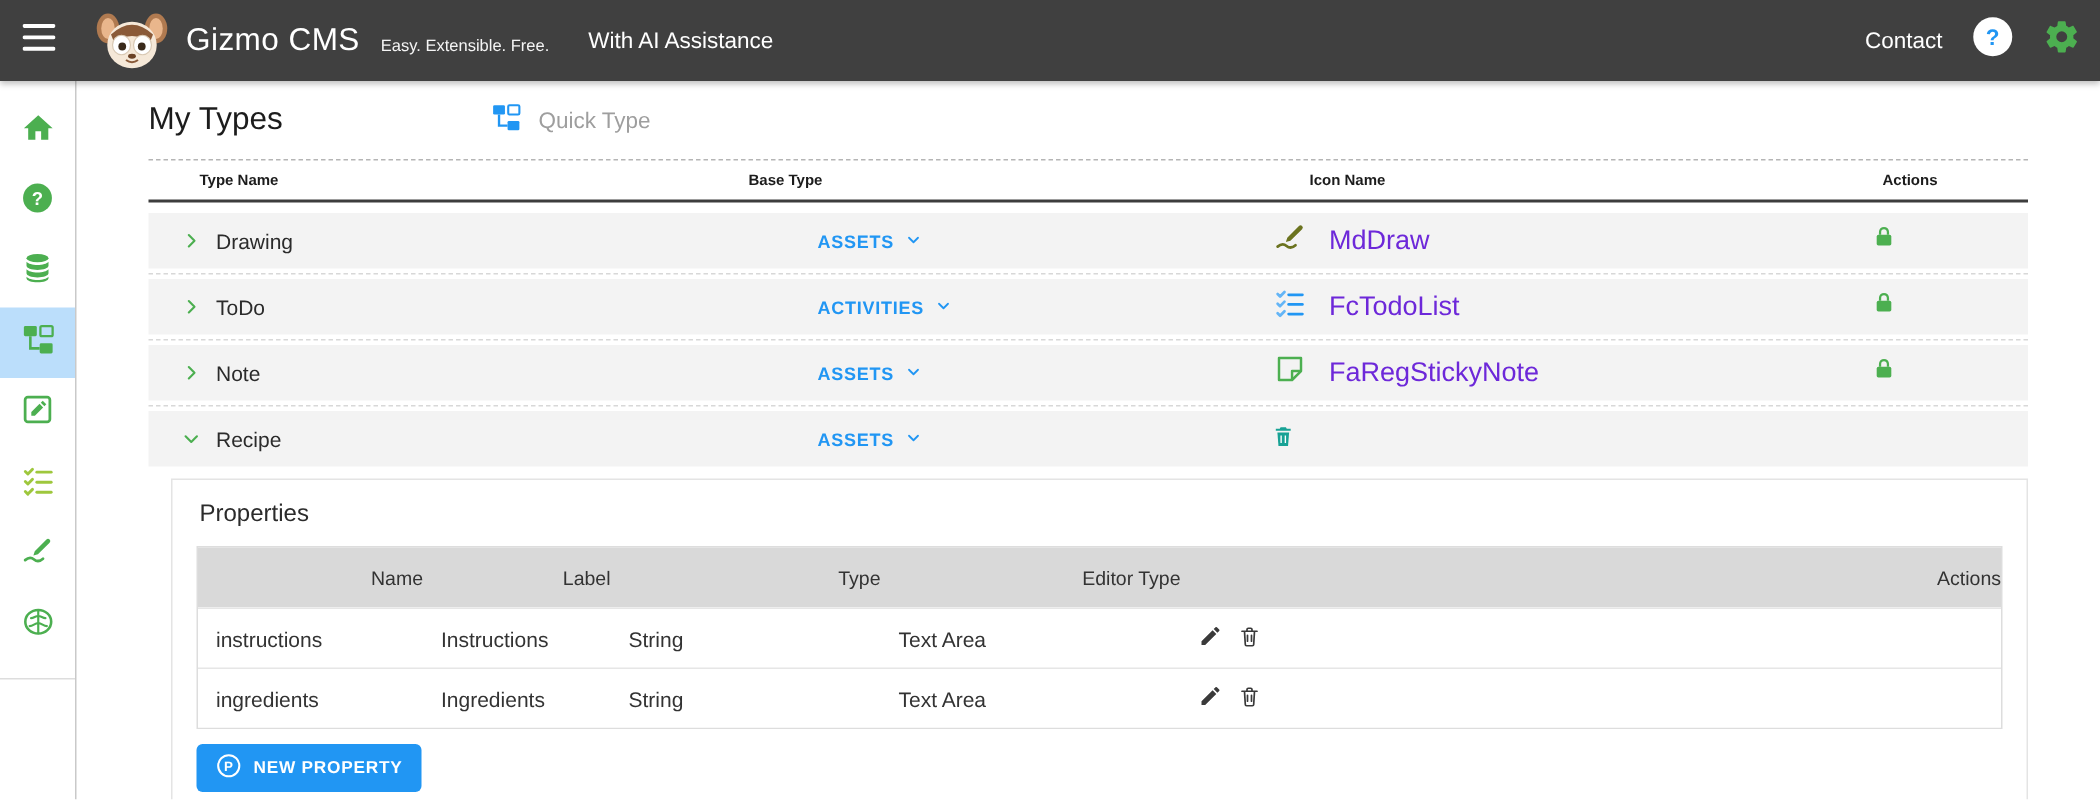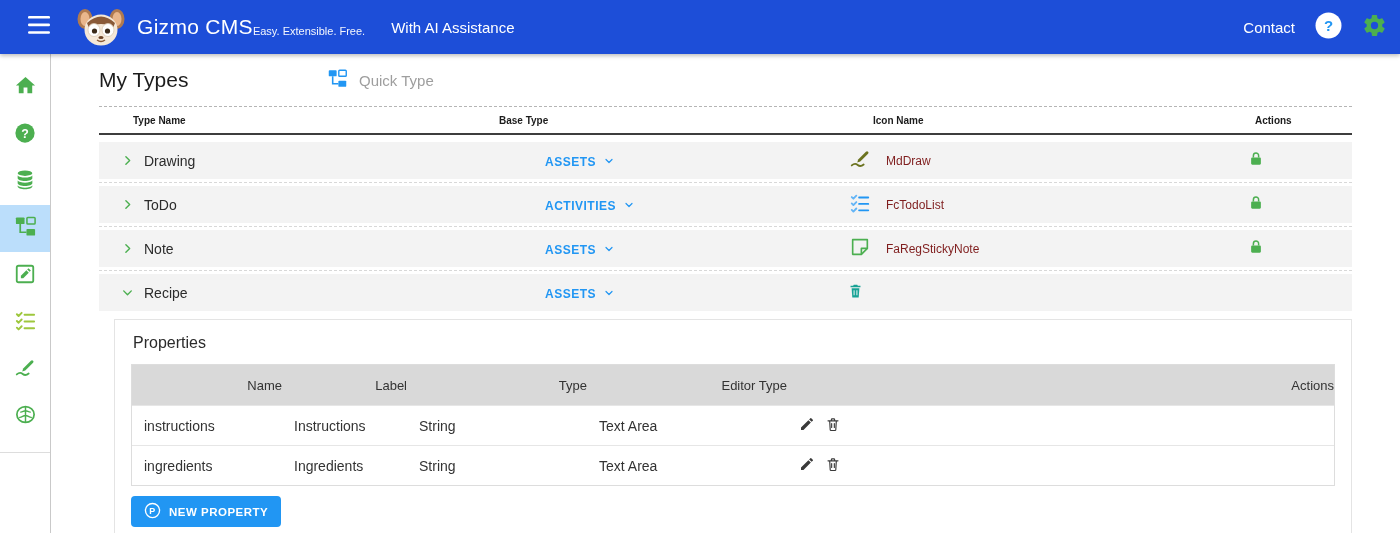--- a/index.html
+++ b/index.html
@@ -4,27 +4,27 @@
 <style>
   * { box-sizing: border-box; }
   html,body { margin:0; padding:0; }
   body {
     width:1400px; height:533px; overflow:hidden; background:#fff;
     font-family:"Liberation Sans", sans-serif; color:#222;
   }
 
   
   .topbar {
-    height:54px; background:#1d4ed8; display:flex; align-items:center;
-    color:#fff; position:relative; z-index:5; box-shadow:0 2px 4px rgba(0,0,0,.25);padding-left:13px;
+    height:54px; background:#404040; display:flex; align-items:center;
+    color:#fff; position:relative; z-index:5; box-shadow:0 2px 4px rgba(0,0,0,.25);
   }
   .menu-btn { width:52px; display:flex; justify-content:center; align-items:center; cursor:pointer; }
   .logo { margin-left:12px; display:flex; }
   .app-title { font-size:21px; margin-left:12px; letter-spacing:.3px; white-space:nowrap; }
-  .tagline { font-size:11px; margin-top:8px; opacity:.95; white-space:nowrap; }
+  .tagline { font-size:11px; margin-left:14px; margin-top:8px; opacity:.95; white-space:nowrap; }
   .subtitle { font-size:15px; margin-left:26px; white-space:nowrap; }
   .topbar-right { margin-left:auto; display:flex; align-items:center; gap:20px; padding-right:13px; }
   .contact { font-size:15px; cursor:pointer; }
   .tb-icon { display:flex; cursor:pointer; }
 
   
   .app-body { display:flex; height:479px; }
   .sidebar {
     width:51px; border-right:1px solid #c9c9c9; padding-top:10px;
     display:flex; flex-direction:column; flex-shrink:0; background:#fff;
@@ -64,21 +64,21 @@
   .trow + .trow::before {
     content:""; position:absolute; top:-4px; left:0; right:0; border-top:1px dashed #d8d8d8;
   }
   .cell-name { display:flex; align-items:center; gap:10px; padding-left:22px; font-size:14px; color:#2b2b2b; }
   .chev { display:flex; cursor:pointer; }
   .cell-base { padding-left:66px; }
   .base-select {
     display:inline-flex; align-items:flex-start; gap:7px; color:#2196f3;
     font-size:12px; font-weight:bold; letter-spacing:.5px; cursor:pointer;
   }
-  .cell-icon { padding-left:40px; display:flex; align-items:center; gap:15px; font-size:12px; color:#7f1d1d; }
+  .cell-icon { padding-left:40px; display:flex; align-items:center; gap:15px; font-size:18px; color:#6d28d9; }
   .cell-actions { padding-left:38px; display:flex; }
 
   
   .properties-card { margin:8px 0 0 15px; border:1px solid #e4e4e4; padding:10px 16px 12px; background:#fff; }
   .properties-title { font-size:16px; color:#2b2b2b; margin:4px 0 12px 2px; }
   .ptable { border:1px solid #ddd; }
   .phead {
     background:#d9d9d9; height:40px; display:grid;
     grid-template-columns:150px 125px 180px 200px 1fr; align-items:center;
     font-size:13px; color:#333;

